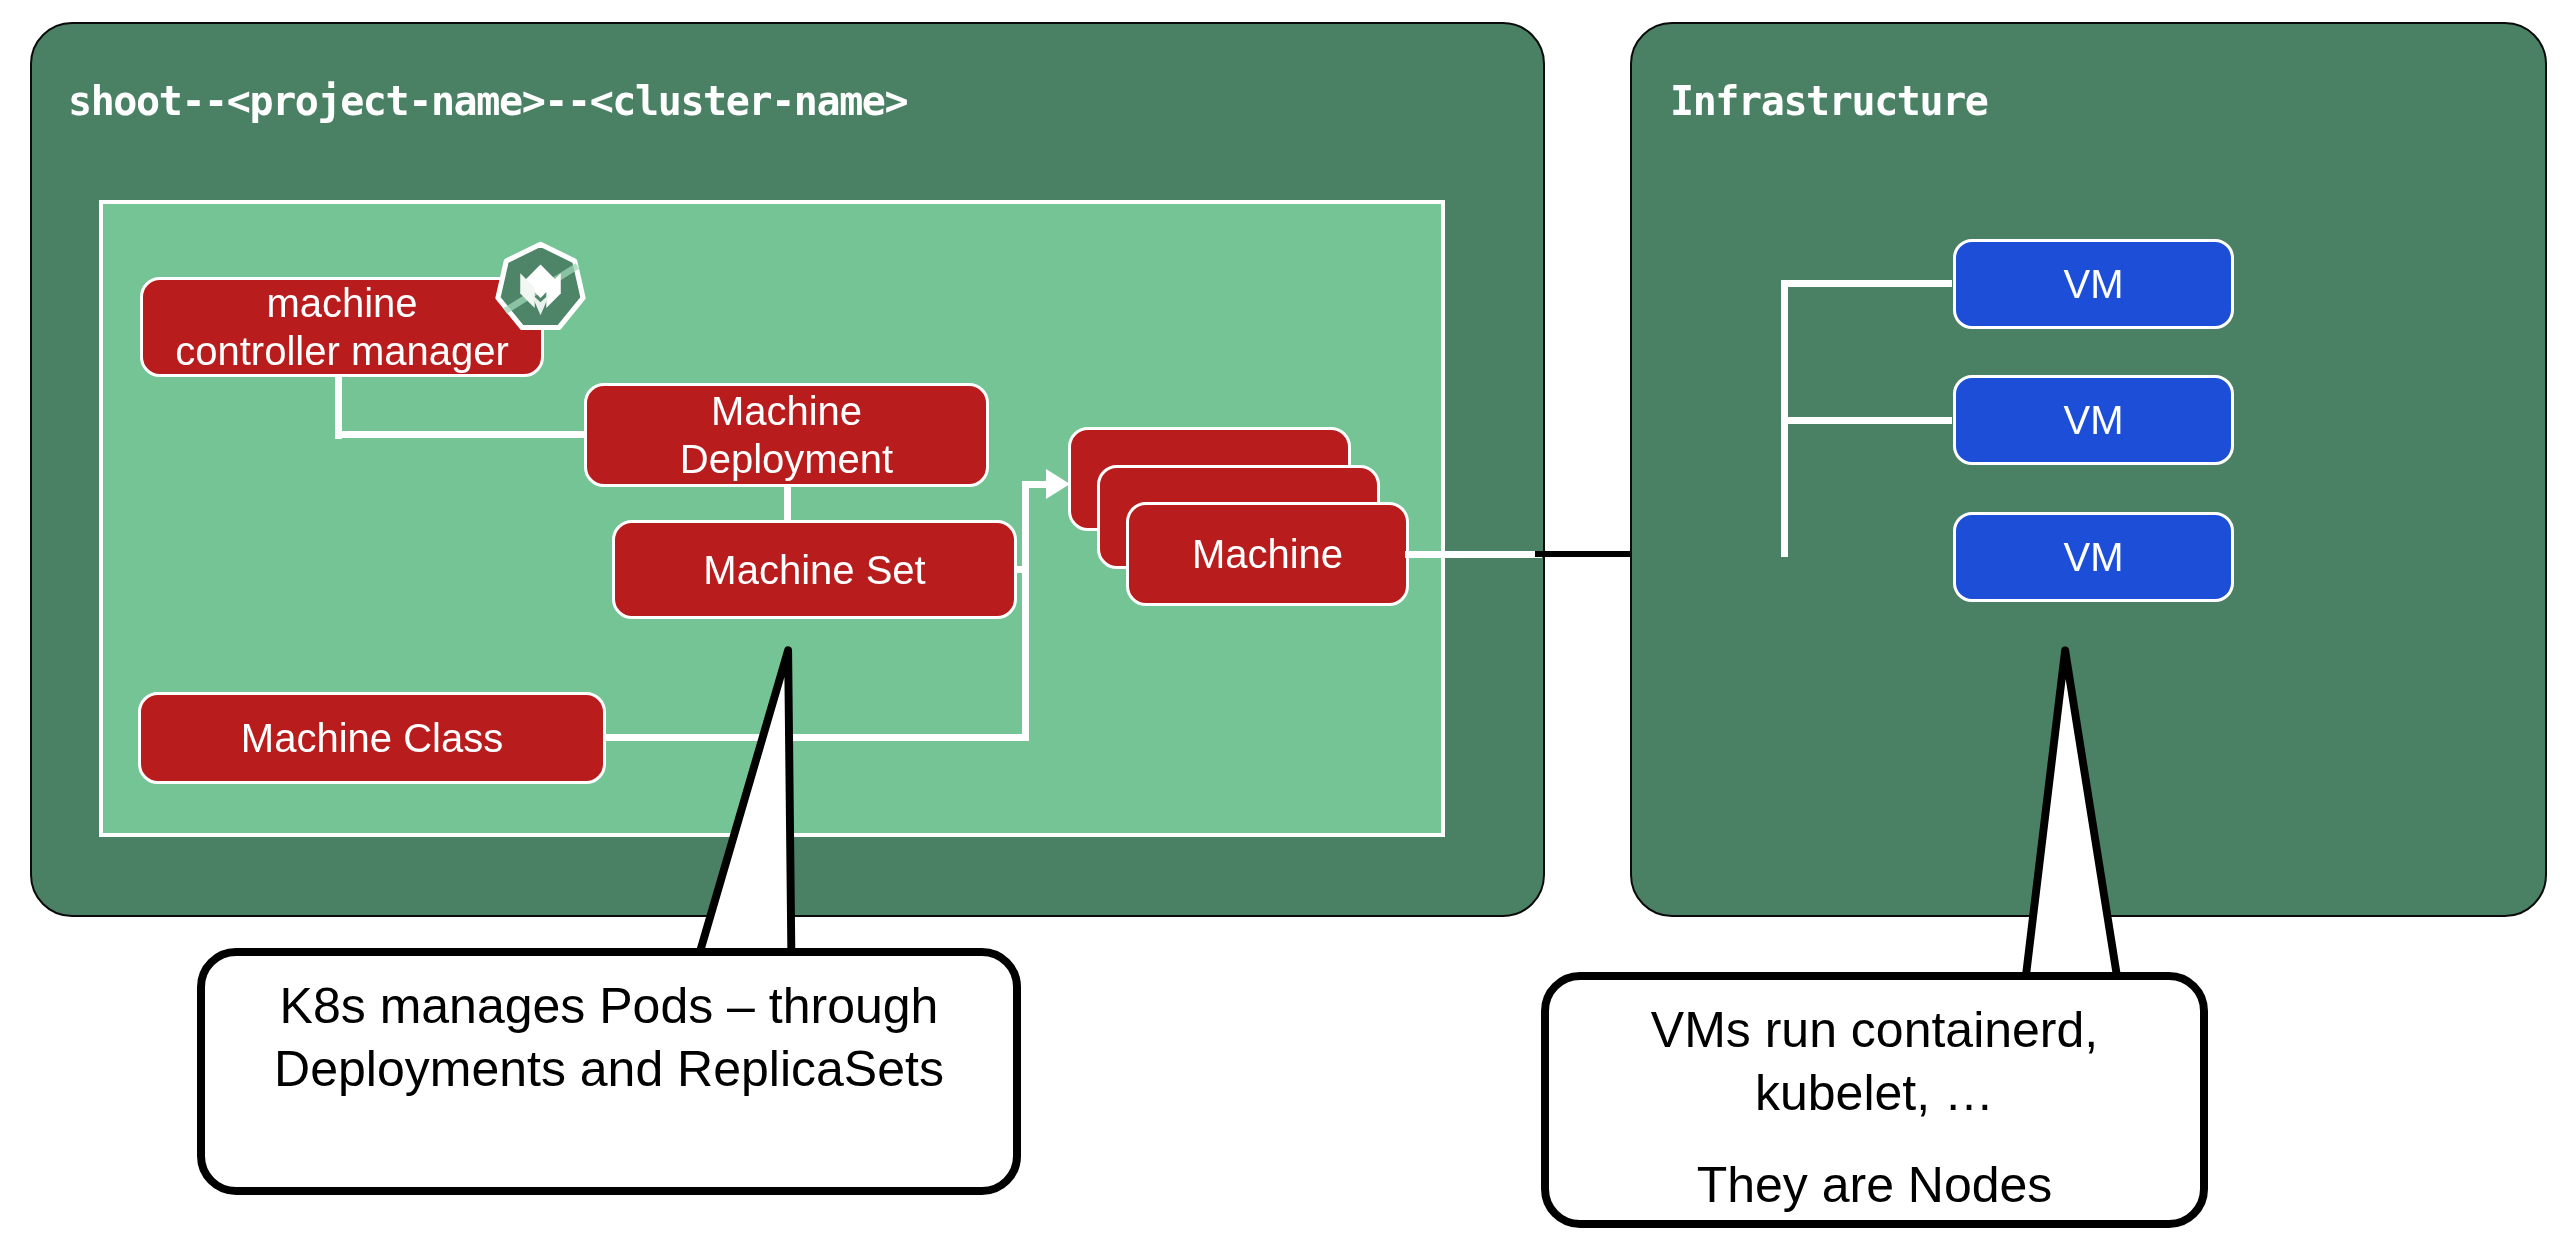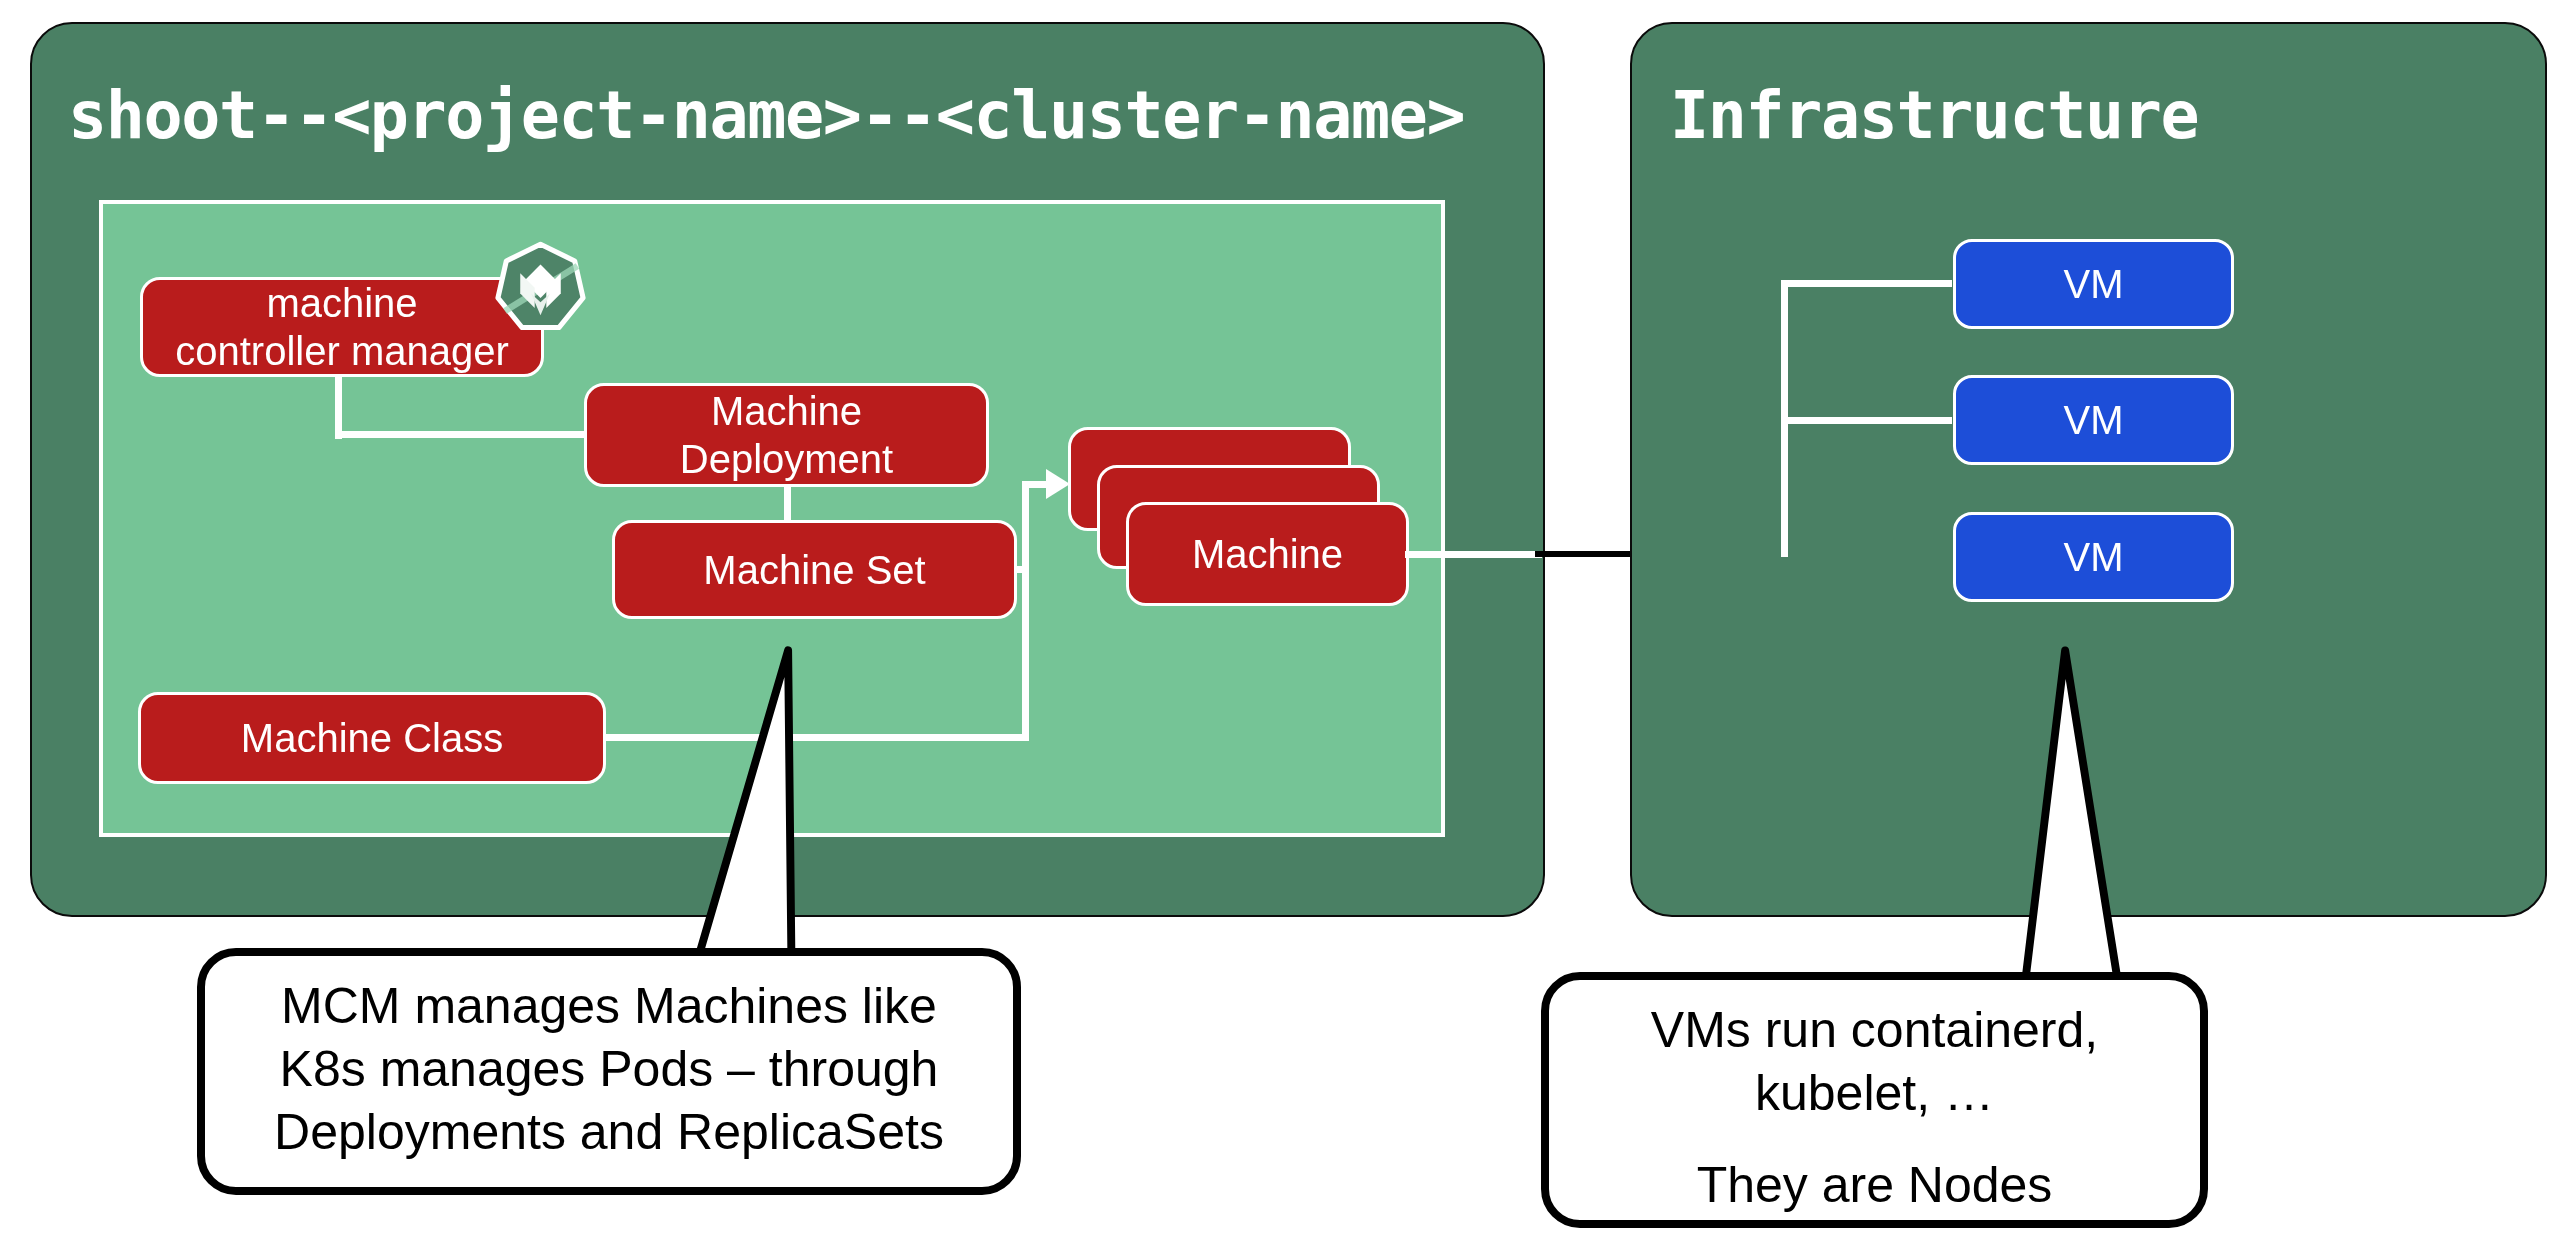--- a/index.html
+++ b/index.html
@@ -10,21 +10,21 @@
   .panel {
     position: absolute;
     background: #4A8064;
     border: 2.2px solid #0b0b0b;
     border-radius: 42px;
   }
   .panel-title {
     position: absolute;
     font-family: "DejaVu Sans Mono", "Liberation Mono", monospace;
     font-weight: bold;
-    font-size: 65px;
+    font-size: 40px;
     color: #ffffff;
     letter-spacing: -1.4px;
     white-space: nowrap;
   }
 
   
   .inner-area {
     position: absolute;
     left: 99px; top: 200px;
     width: 1346px; height: 637px;
@@ -161,21 +161,20 @@
 </div>
 <div class="vm-box" style="left:1953px; top:512px;">
   <span>VM</span>
 </div>
 
 <svg class="tail-svg" style="left:677px; top:641px;" width="130" height="353" viewBox="0 0 180 490">
   <polygon points="18,478 154,13 159,478" fill="#ffffff"></polygon>
   <polyline points="18,478 154,13 159,478" fill="none" stroke="#000000" stroke-width="11" stroke-linejoin="round"></polyline>
 </svg>
 <div class="bubble" style="left:197px; top:948px; width:824px; height:247px; padding-top:19px;">
-  <div>MCM manages Machines like</div>
   <div>K8s manages Pods – through</div>
   <div>Deployments and ReplicaSets</div>
 </div>
 
 <svg class="tail-svg" style="left:2003px; top:641px;" width="130" height="353" viewBox="0 0 180 490">
   <polygon points="30,478 86,13 160,478" fill="#ffffff"></polygon>
   <polyline points="30,478 86,13 160,478" fill="none" stroke="#000000" stroke-width="11" stroke-linejoin="round"></polyline>
 </svg>
 <div class="bubble" style="left:1541px; top:972px; width:667px; height:256px; padding-top:19px;">
   <div>VMs run containerd,</div>

